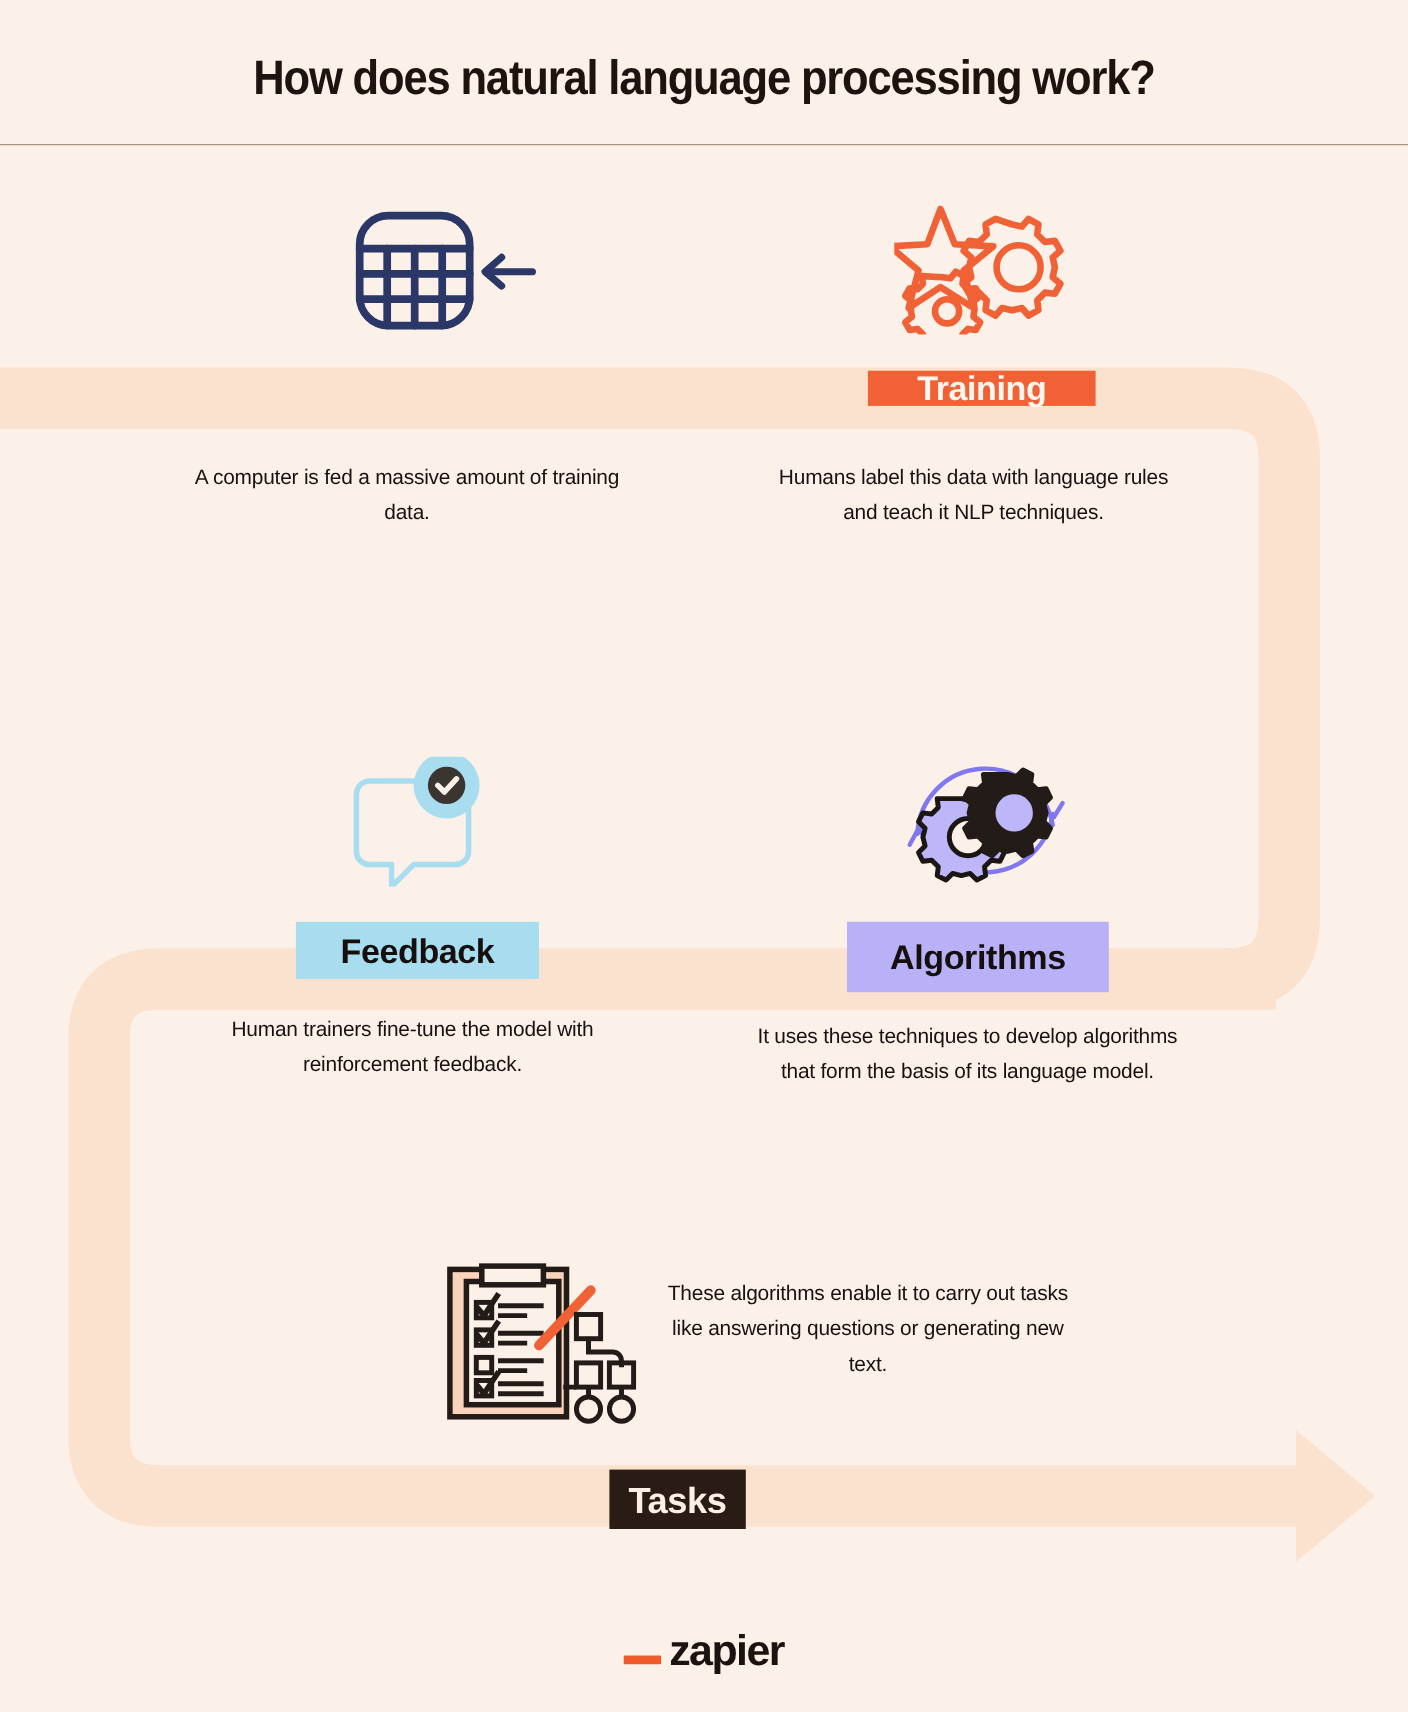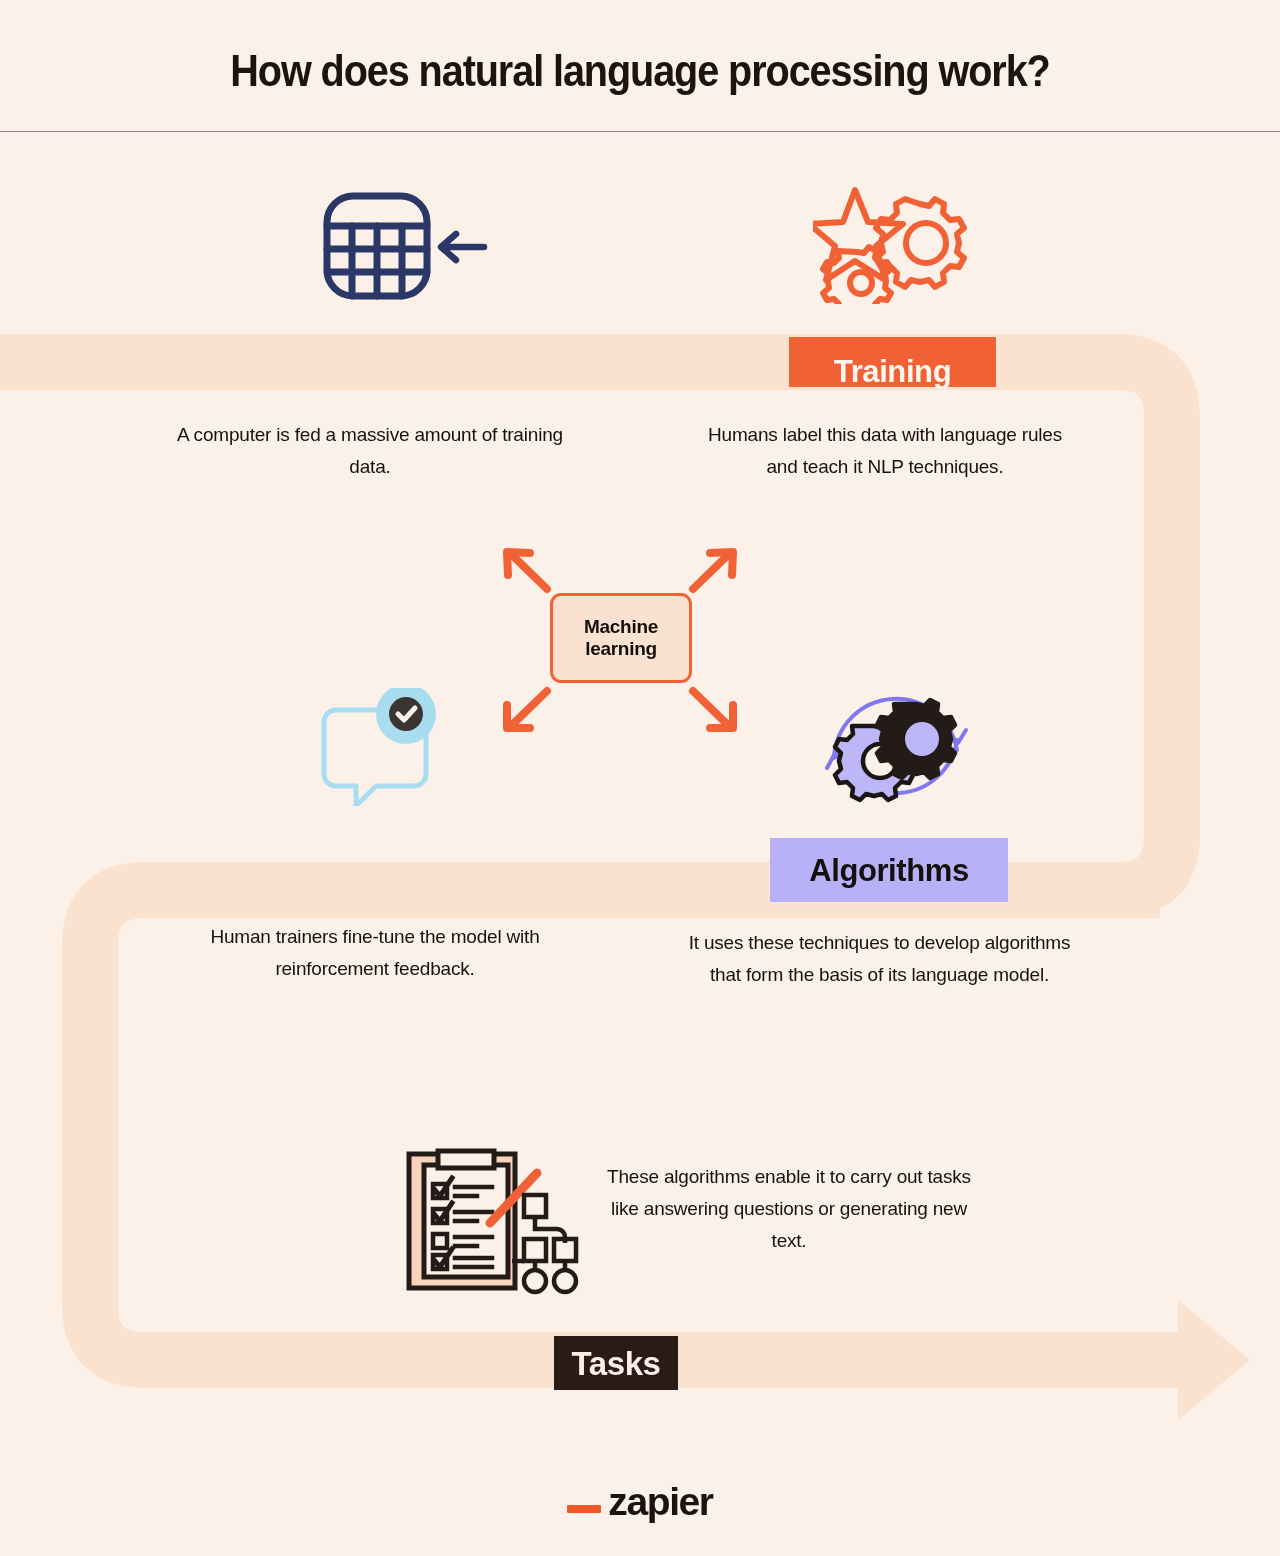--- a/index.html
+++ b/index.html
@@ -37,21 +37,21 @@
     font-weight:700;
     letter-spacing:-0.4px;
     line-height:1;
     white-space:nowrap;
   }
   #chip-data{
     left:270px;top:337px;width:204px;height:54px;
     background:#2B3767;color:#FBF2E9;font-size:31px;
   }
   #chip-training{
-    left:789px;top:337px;width:207px;height:50px;
+    left:789px;top:337px;width:207px;height:32px;
     background:#F06236;color:#FDF5EE;font-size:31px;align-items:flex-end;
   }
   #chip-feedback{
     left:269px;top:838px;width:221px;height:52px;
     background:#A8DDF0;color:#15100E;font-size:31px;
   }
   #chip-algorithms{
     left:770px;top:838px;width:238px;height:64px;
     background:#B9B1F7;color:#15100E;font-size:31px;
   }
@@ -153,52 +153,31 @@
         <path d="M44 66 l7 1 5 -6 7 4 -1 7 5 5 7 -1 4 7 -6 5 1 7 -1 7 6 5 -4 7 -7 -1 -5 5 1 7 -7 4 -5 -6 -7 1 -7 -1 -5 6 -7 -4 1 -7 -5 -5 -7 1 -4 -7 6 -5 -1 -7 1 -7 -6 -5 4 -7 7 1 5 -5 -1 -7z"></path>
         <circle cx="48" cy="97" r="11"></circle>
       </g>
     </svg>
   </div>
   <div class="chip" id="chip-training">
     <span>Training</span>
   </div>
   <div class="para" id="para-training">Humans label this data with language rules and teach it NLP techniques.</div>
 
-  <div id="ml-group">
-    <svg width="250" height="190" viewBox="0 0 250 190" style="position:absolute;left:0;top:0;">
-      <g stroke="#F06236" stroke-width="8" fill="none" stroke-linecap="round" stroke-linejoin="round">
-
-        <line x1="52" y1="44" x2="15" y2="8"></line>
-        <polyline points="13,30 12,7 35,8"></polyline>
-
-        <line x1="198" y1="44" x2="235" y2="8"></line>
-        <polyline points="215,8 238,7 237,30"></polyline>
-
-        <line x1="52" y1="146" x2="15" y2="182"></line>
-        <polyline points="12,160 12,183 35,183"></polyline>
-
-        <line x1="198" y1="146" x2="235" y2="182"></line>
-        <polyline points="238,160 238,183 215,183"></polyline>
-      </g>
-    </svg>
-    <div class="ml-box">
-      <span>
-        <span>Machine</span><br>
-        <span>learning</span>
-      </span>
-    </div>
-  </div>
 
   <div class="icon-box" id="icon-feedback">
     <svg width="135" height="118" viewBox="0 0 135 118">
       <path d="M16 22 h78 a12 12 0 0 1 12 12 v52 a12 12 0 0 1 -12 12 h-38 l-20 20 v-20 h-20 a12 12 0 0 1 -12 -12 v-52 a12 12 0 0 1 12 -12 z" fill="none" stroke="#A8DDF0" stroke-width="5" stroke-linejoin="round"></path>
       <circle cx="86" cy="26" r="30" fill="#A8DDF0"></circle>
       <circle cx="86" cy="26" r="17" fill="#3B3532"></circle>
       <polyline points="78,26 84,32 95,20" fill="none" stroke="#FCF1E8" stroke-width="5" stroke-linecap="round" stroke-linejoin="round"></polyline>
     </svg>
+  </div>
+  <div class="chip" id="chip-feedback">
+    <span>Feedback</span>
   </div>
   <div class="para" id="para-feedback">Human trainers fine-tune the model with reinforcement feedback.</div>
 
   <div class="icon-box" id="icon-algorithms">
     <svg width="155" height="126" viewBox="0 0 155 126">
 
       <g stroke="#8078F0" stroke-width="4" fill="none" stroke-linecap="round" stroke-linejoin="round">
         <path d="M16 72 A 62 62 0 0 1 139 64"></path>
         <polyline points="9,82 16,69 28,77"></polyline>
         <path d="M139 54 A 62 62 0 0 1 18 62"></path>

